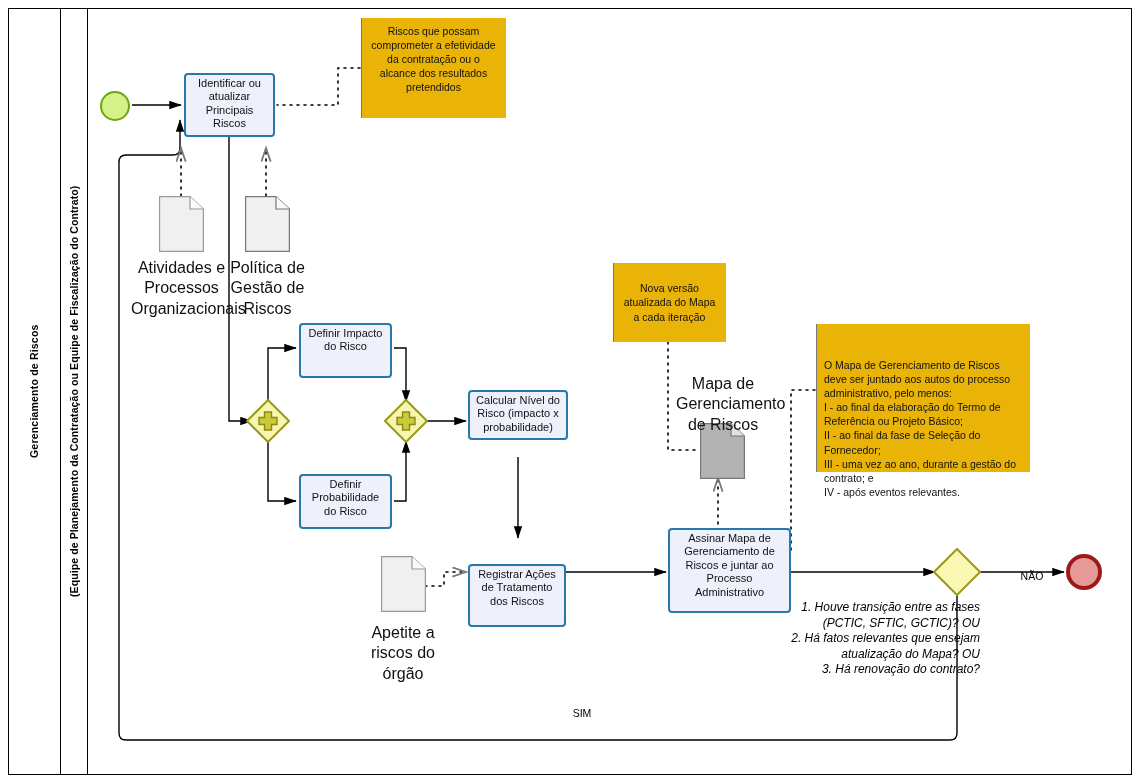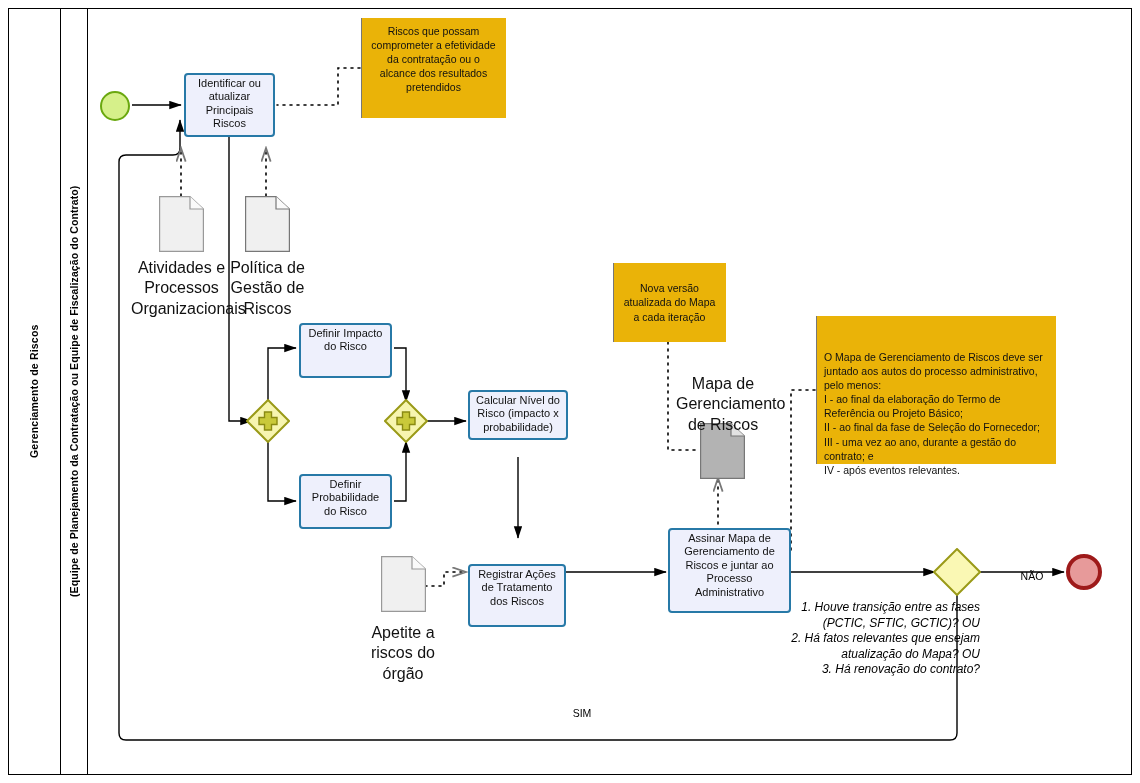--- a/index.html
+++ b/index.html
@@ -179,21 +179,21 @@
   <div class="annotation" style="left:361px;top:18px;width:145px;height:100px;">
     <span class="edge"></span>
     <span>Riscos que possam comprometer a efetividade da contratação ou   o alcance dos resultados pretendidos</span>
   </div>
 
   <div class="annotation" style="left:613px;top:263px;width:113px;height:79px;display:flex;align-items:center;justify-content:flex-start;">
     <span class="edge"></span>
     <span>Nova versão atualizada do Mapa a cada iteração</span>
   </div>
 
-  <div class="annotation left" style="left:816px;top:316px;width:240px;height:148px;white-space:pre-line;">
+  <div class="annotation left" style="left:816px;top:324px;width:214px;height:148px;white-space:pre-line;">
     <span class="edge"></span>
     <span>O Mapa de Gerenciamento de Riscos deve ser juntado aos autos do processo administrativo, pelo menos:
    I - ao final da elaboração do Termo de Referência ou Projeto Básico;
    II - ao final da fase de Seleção do Fornecedor;
    III - uma vez ao ano, durante a gestão do contrato; e
    IV - após eventos relevantes.</span>
   </div>
 
   <div class="dataobj" style="left:159px;top:196px;width:45px;height:56px;">
     <svg width="45" height="56" viewBox="0 0 45 56">

